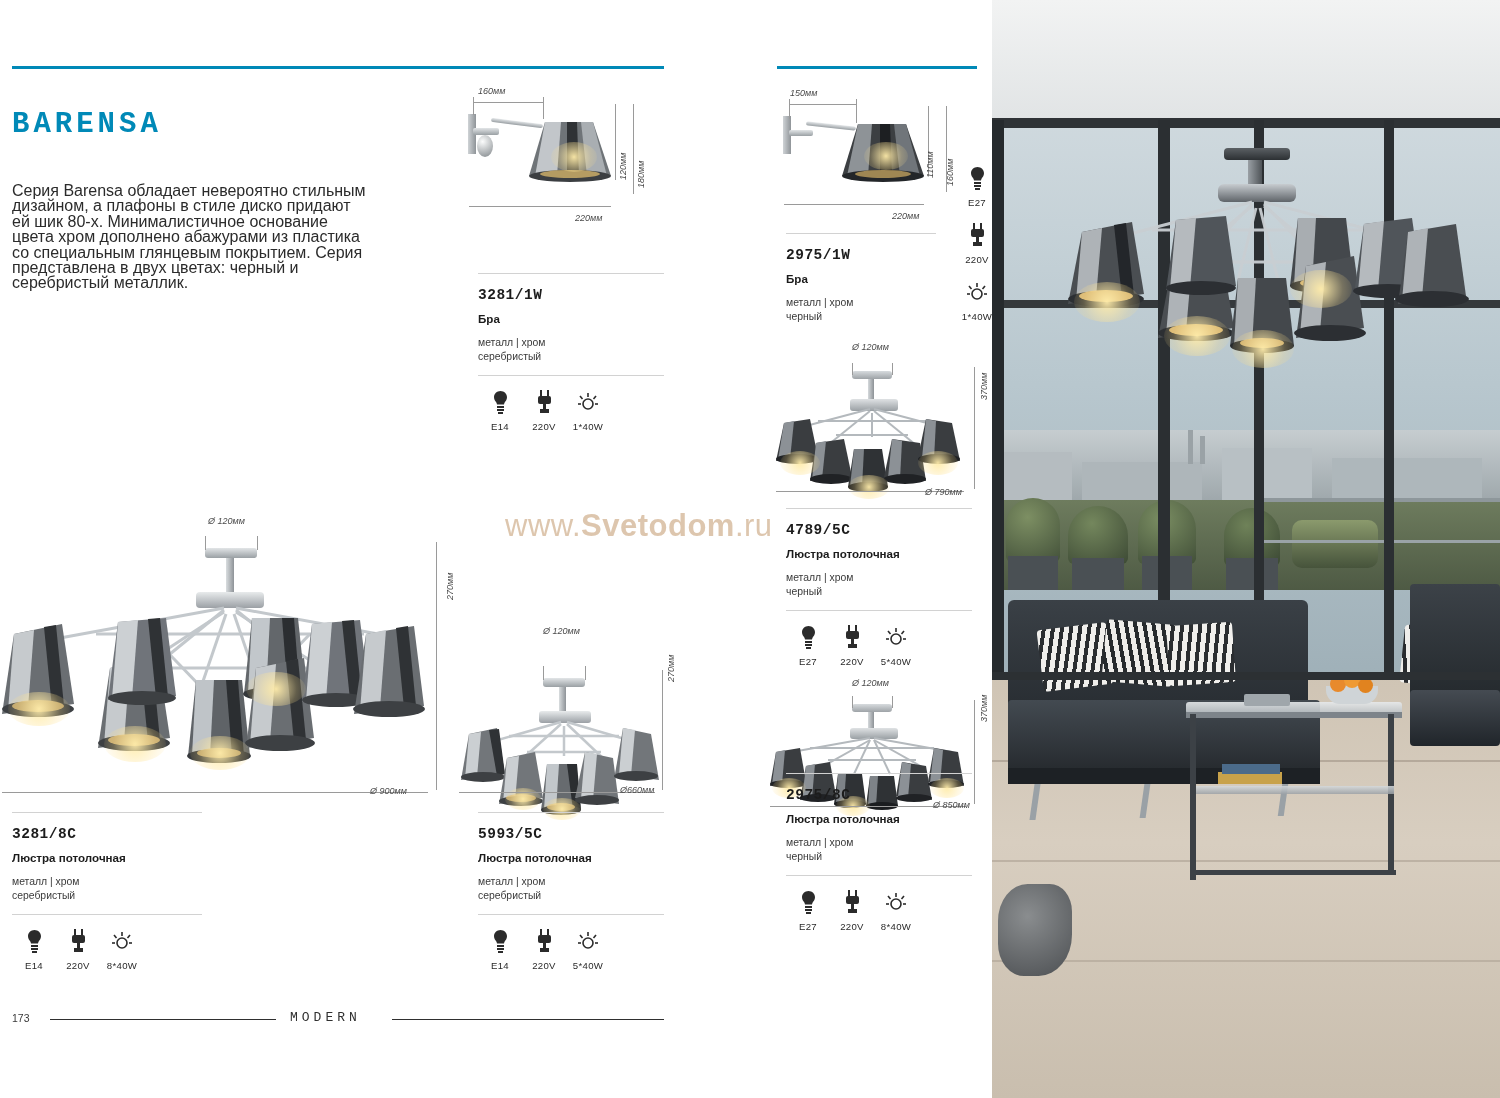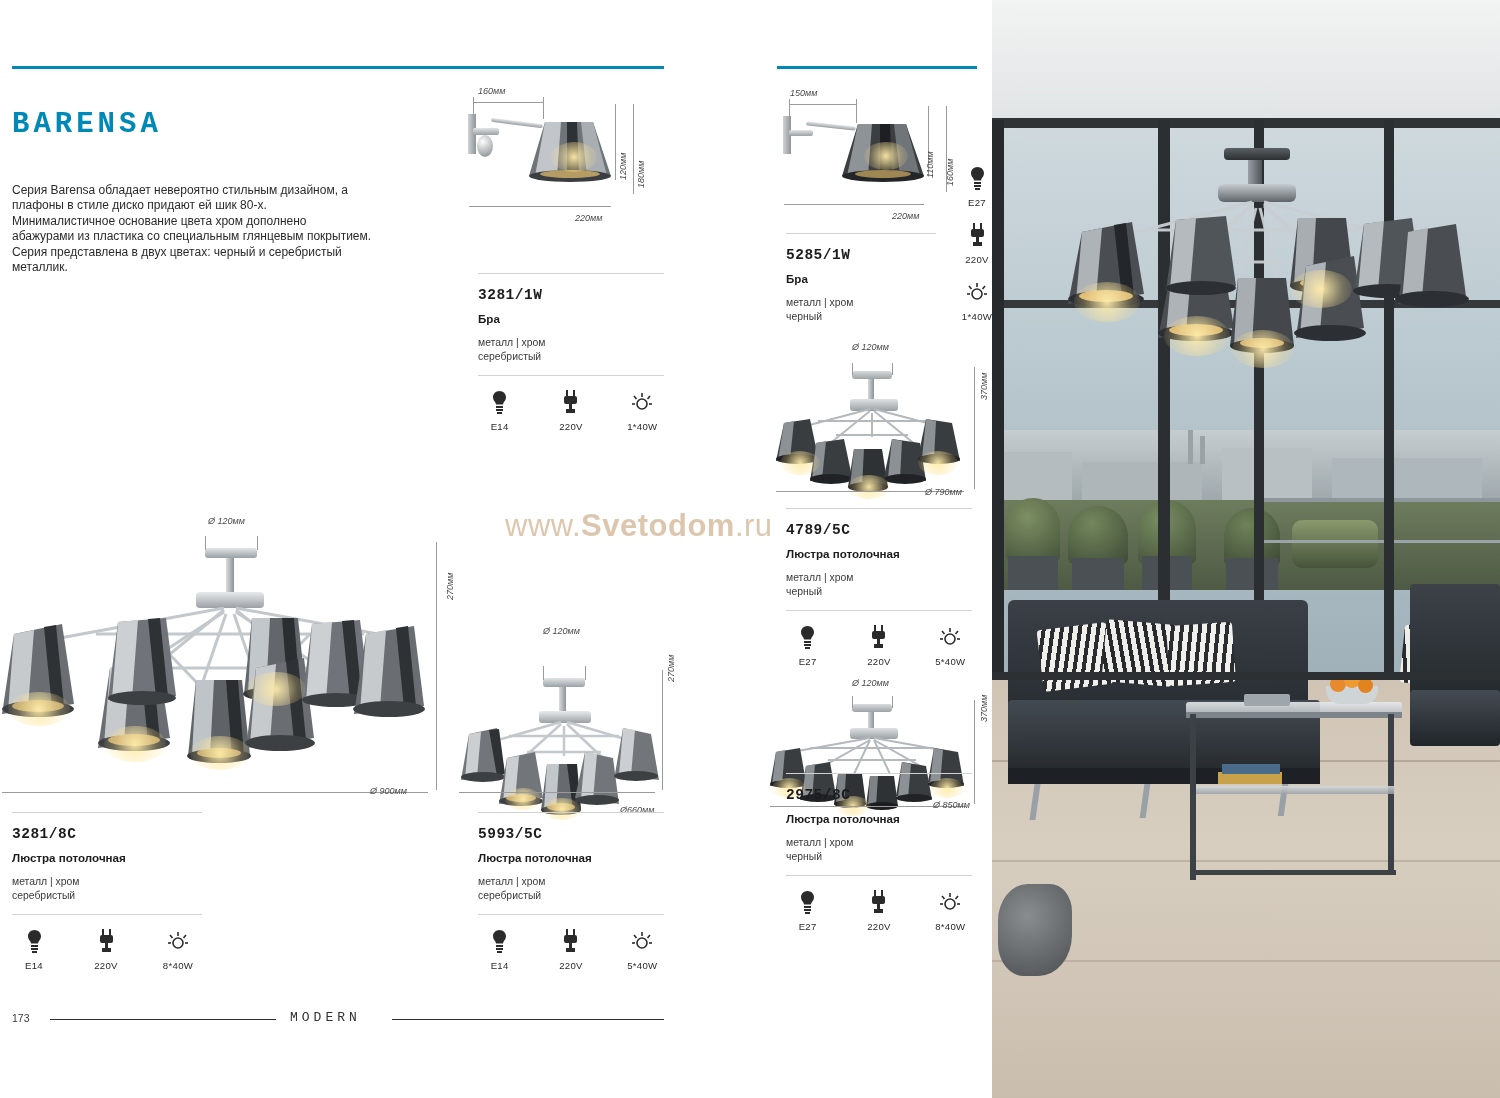--- a/index.html
+++ b/index.html
@@ -44,21 +44,21 @@
     letter-spacing: 4px;
     color: #0089b7;
     font-family: "Liberation Mono", monospace;
     font-weight: bold;
   }
   .intro {
     position: absolute;
     left: 12px;
     top: 183px;
     width: 360px;
-    font-size: 12px;
+    font-size: 16px;
     line-height: 15.4px;
     color: #2b2b2b;
   }
 
   
   .product {
     position: absolute;
   }
   .code {
     font-family: "Liberation Mono", monospace;
@@ -81,21 +81,20 @@
   }
   .hr {
     height: 1px;
     background: #d2d2d2;
     margin-top: 12px;
   }
   .hr.above { margin: 0 0 13px 0; }
 
   .specs {
     display: flex;
-    gap: 28px;
     margin-top: 13px;
   }
   .spec {
     width: 44px;
     text-align: center;
   }
   .spec .glyph {
     height: 26px;
     display: flex;
     align-items: flex-end;
@@ -309,21 +308,21 @@
       <div class="dimline" style="left:176px; top:18px; width:1px; height:86px;"></div>
       <div class="dimline" style="left:14px; top:116px; width:140px; height:1px;"></div>
     </div>
     <div class="dim" style="left:790px; top:88px;">150мм</div>
     <div class="dim vertical" style="left:925px; top:178px;">110мм</div>
     <div class="dim vertical" style="left:945px; top:186px;">160мм</div>
     <div class="dim" style="left:892px; top:211px;">220мм</div>
 
     <div class="product" style="left:786px; top:233px; width:150px;">
       <div class="hr above"></div>
-      <div class="code">5285/1W</div>
+      <div class="code">2975/1W</div>
       <div class="ptype">Бра</div>
       <div class="pmat">
         <span>металл | хром</span><br>
         <span>черный</span>
       </div>
     </div>
 
     <div class="specs vert" style="position:absolute; left:956px; top:152px;">
       <div class="spec">
         <div class="glyph">
@@ -737,21 +736,21 @@
       </svg>
       <div class="glow" style="left:50px; top:148px; width:36px; height:22px;"></div>
       <div class="glow" style="left:88px; top:158px; width:38px; height:22px;"></div>
       <div class="dimline" style="left:88px; top:26px; width:1px; height:14px;"></div>
       <div class="dimline" style="left:130px; top:26px; width:1px; height:14px;"></div>
       <div class="dimline" style="left:207px; top:30px; width:1px; height:120px;"></div>
       <div class="dimline" style="left:4px; top:152px; width:196px; height:1px;"></div>
     </div>
     <div class="dim" style="left:543px; top:626px;">Ø 120мм</div>
     <div class="dim vertical" style="left:666px; top:682px;">270мм</div>
-    <div class="dim" style="left:620px; top:805px;text-align:right;">Ø660мм</div>
+    <div class="dim" style="left:620px; top:785px;text-align:right;">Ø660мм</div>
 
     <div class="product" style="left:478px; top:812px; width:186px;">
       <div class="hr above"></div>
       <div class="code">5993/5C</div>
       <div class="ptype">Люстра потолочная</div>
       <div class="pmat">
         <span>металл | хром</span><br>
         <span>серебристый</span>
       </div>
       <div class="hr"></div>

